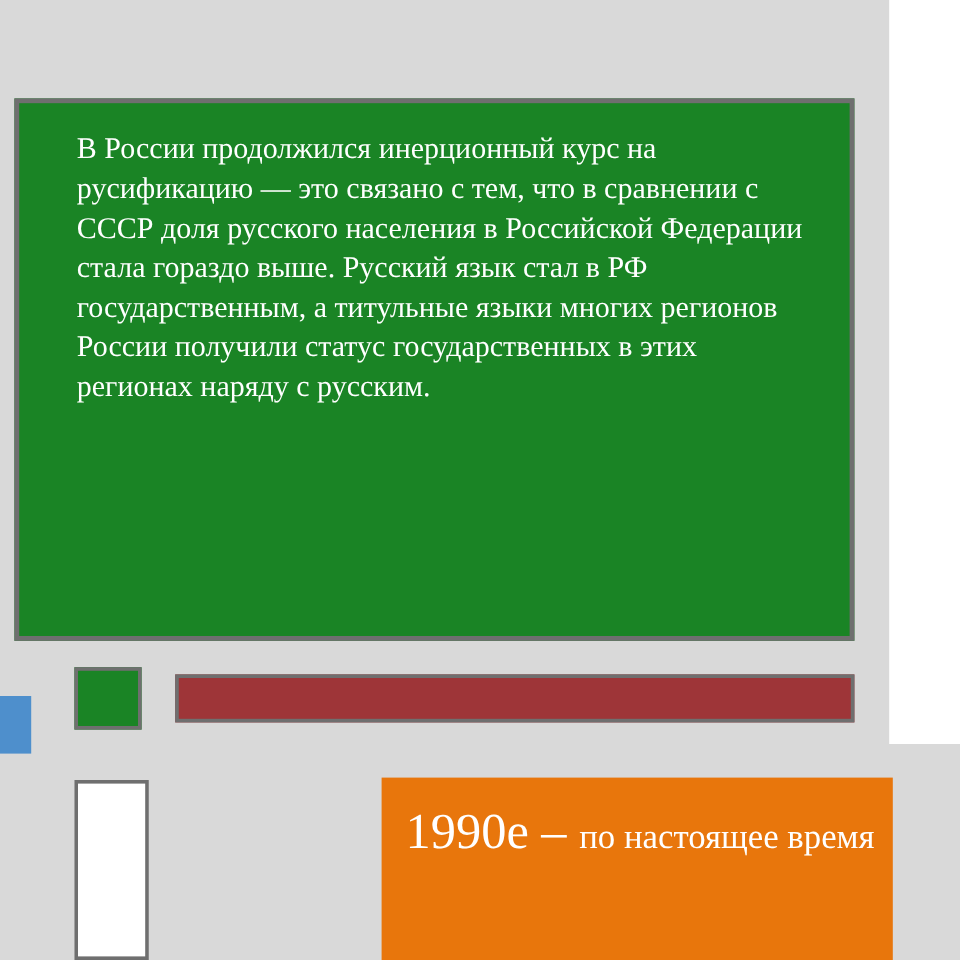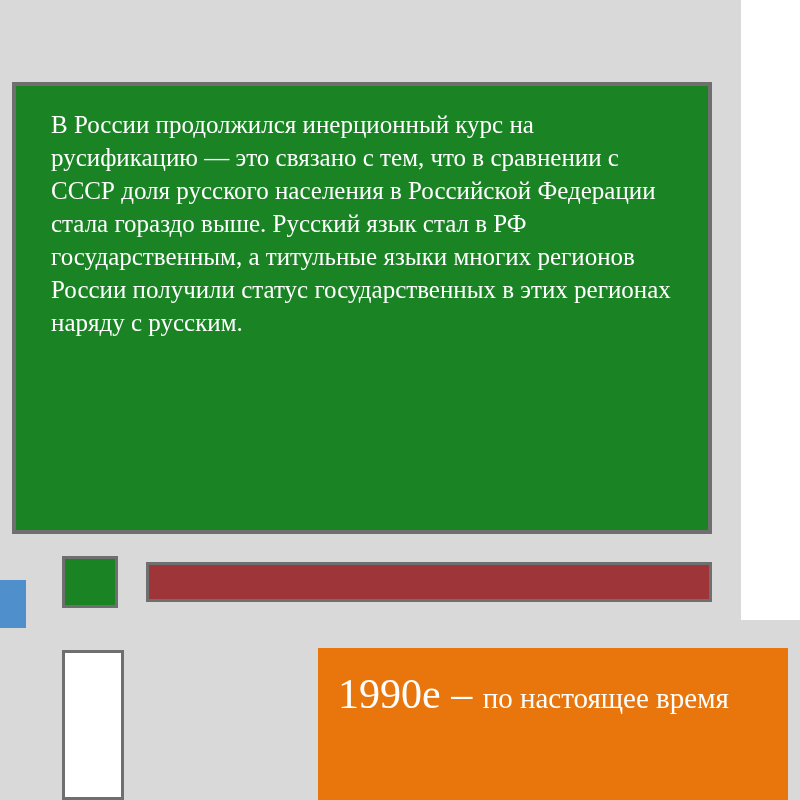--- a/index.html
+++ b/index.html
@@ -32,21 +32,21 @@
     position: absolute;
     left: 12px;
     top: 82px;
     width: 700px;
     height: 452px;
     background: #1a8425;
     border: 4px solid #6f6f6f;
     box-sizing: border-box;
   }
   .green-box .text-wrap {
-    padding: 22px 36px 10px 35px;
+    padding: 22px 36px 10px 48px;
   }
   .para {
     color: #ffffff;
     font-size: 25px;
     line-height: 1.32;
     margin: 0 0 12px 0;
     font-family: "Liberation Serif", serif;
   }
   .para:last-child {
     margin-bottom: 0;
@@ -91,21 +91,21 @@
     height: 150px;
     background: #ffffff;
     border: 3px solid #6f6f6f;
     box-sizing: border-box;
   }
   
   .orange-banner {
     position: absolute;
     left: 318px;
     top: 648px;
-    width: 470px;
+    width: 426px;
     height: 152px;
     background: #e8760c;
     box-sizing: border-box;
   }
   .orange-banner .banner-text {
     position: absolute;
     left: 20px;
     top: 22px;
     color: #ffffff;
     white-space: nowrap;

